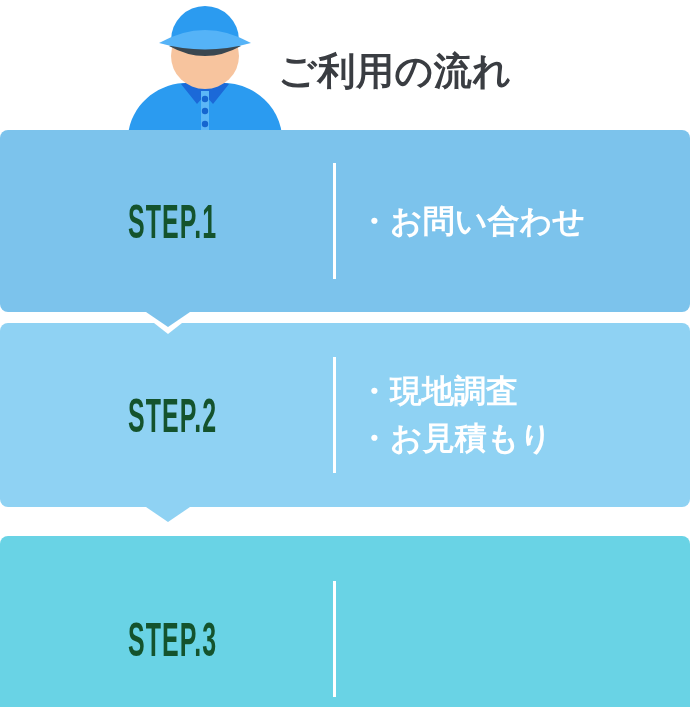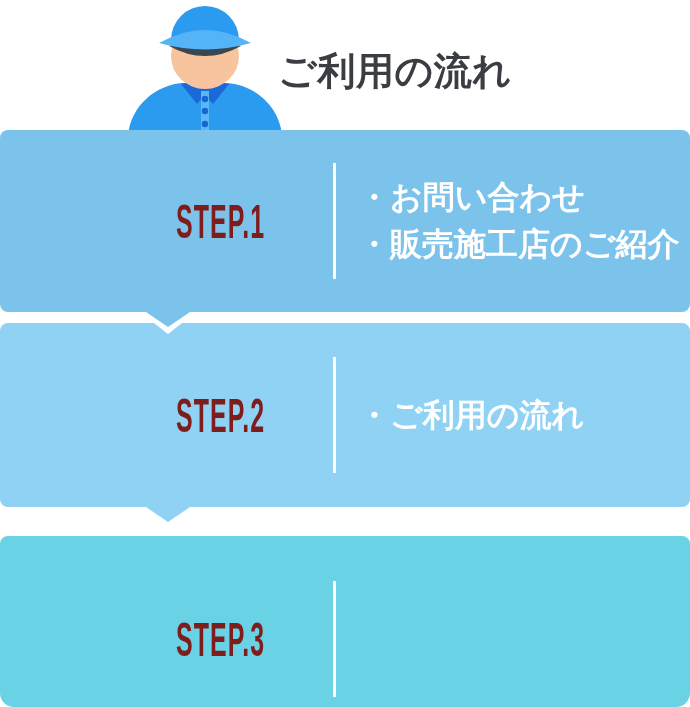--- a/index.html
+++ b/index.html
@@ -1,32 +1,32 @@
 <!DOCTYPE html>
 <html><head>
 <meta charset="utf-8">
 <style>
   html,body{margin:0;padding:0;background:#ffffff;}
   .canvas{
     position:relative;width:690px;height:707px;overflow:hidden;
-    background:#ffffff;font-family:"Liberation Sans",sans-serif;border-radius:14px;
+    background:#ffffff;font-family:"Liberation Sans",sans-serif;
   }
   .worker{position:absolute;left:125px;top:0;width:160px;height:135px;z-index:1;}
   .title{
     position:absolute;left:278px;top:50px;margin:0;z-index:1;
     font-size:38px;font-weight:700;letter-spacing:0.5px;line-height:1.15;
   }
   .panel{position:absolute;left:0;width:690px;border-radius:8px;z-index:2;}
   .panel1{top:130px;height:182px;}
   .panel2{top:323px;height:184px;}
   .panel3{top:536px;height:205px;}
   .step-label{
     position:absolute;left:0;top:50%;transform:translateY(-50%);
-    width:346px;text-align:center;color:#7f1d1d;
-    font-size:48px;font-weight:700;white-space:nowrap;padding-left:48px;
+    width:346px;text-align:center;color:#14532d;
+    font-size:48px;font-weight:700;white-space:nowrap;
   }
   .step-label .condensed{display:inline-block;transform:scaleX(0.52);letter-spacing:2px;}
   .divider{
     position:absolute;left:333px;top:50%;transform:translateY(-50%);
     width:3px;height:116px;background:#ffffff;
   }
   .items{
     position:absolute;left:358px;top:50%;transform:translateY(-50%);
     margin:0;padding:0;list-style:none;color:#ffffff;
     font-size:32px;font-weight:700;line-height:47px;white-space:nowrap;
@@ -66,36 +66,36 @@
 
   <h1 class="title" style="color: rgb(58, 61, 66);">ご利用の流れ</h1>
 
   <section class="panel panel1" style="background: rgb(124, 195, 236);">
     <div class="step-label">
       <span class="condensed">STEP.1</span>
     </div>
     <div class="divider"></div>
     <ul class="items">
       <li>・お問い合わせ</li>
-      <li>・販売施工店のご紹介</li>
     </ul>
   </section>
 
   <div class="arrow arrow1">
     <div class="arrow-white"></div>
     <div class="arrow-fill" style="border-top-color: rgb(124, 195, 236);"></div>
   </div>
 
   <section class="panel panel2" style="background: rgb(143, 210, 243);">
     <div class="step-label">
       <span class="condensed">STEP.2</span>
     </div>
     <div class="divider"></div>
     <ul class="items">
-      <li>・ご利用の流れ</li>
+      <li>・現地調査</li>
+      <li>・お見積もり</li>
     </ul>
   </section>
 
   <div class="arrow arrow2">
     <div class="arrow-white"></div>
     <div class="arrow-fill" style="border-top-color: rgb(143, 210, 243);"></div>
   </div>
 
   <section class="panel panel3" style="background: rgb(105, 211, 229);">
     <div class="step-label">

